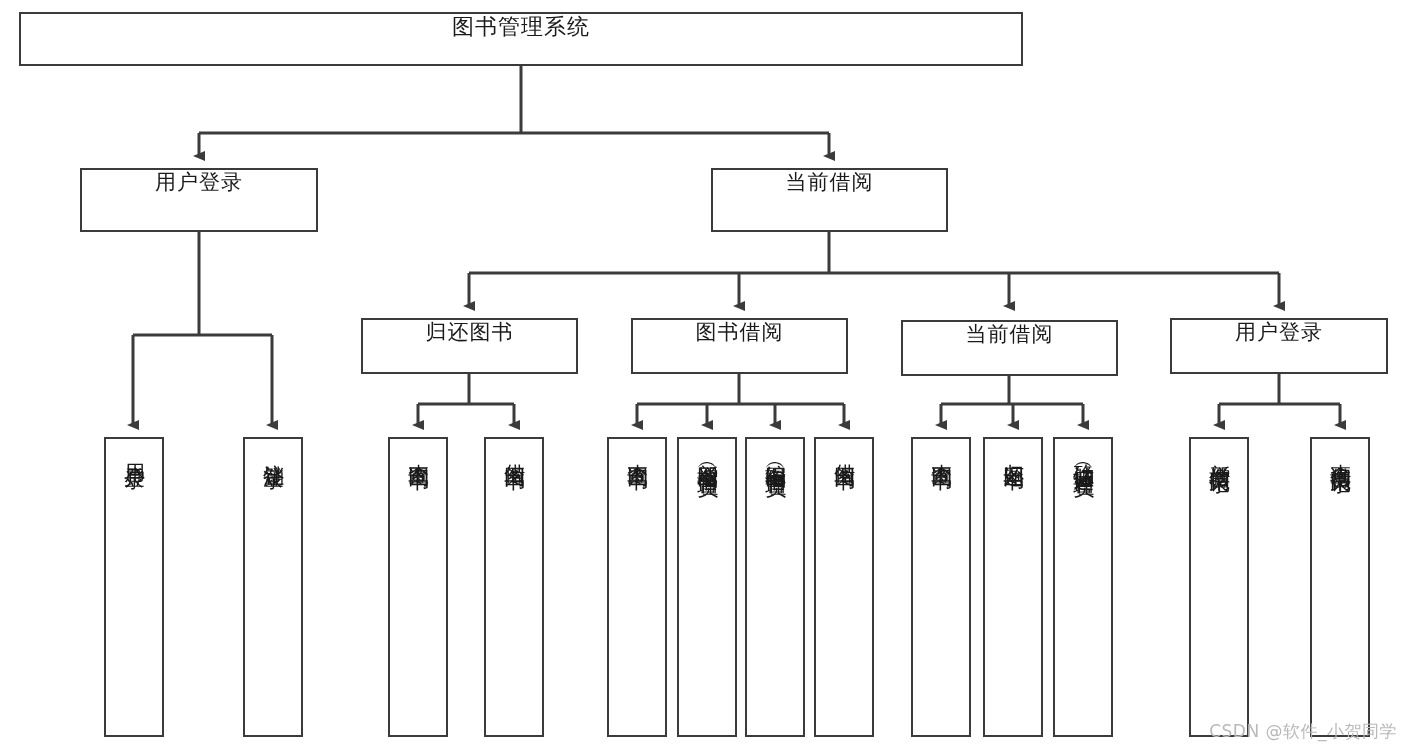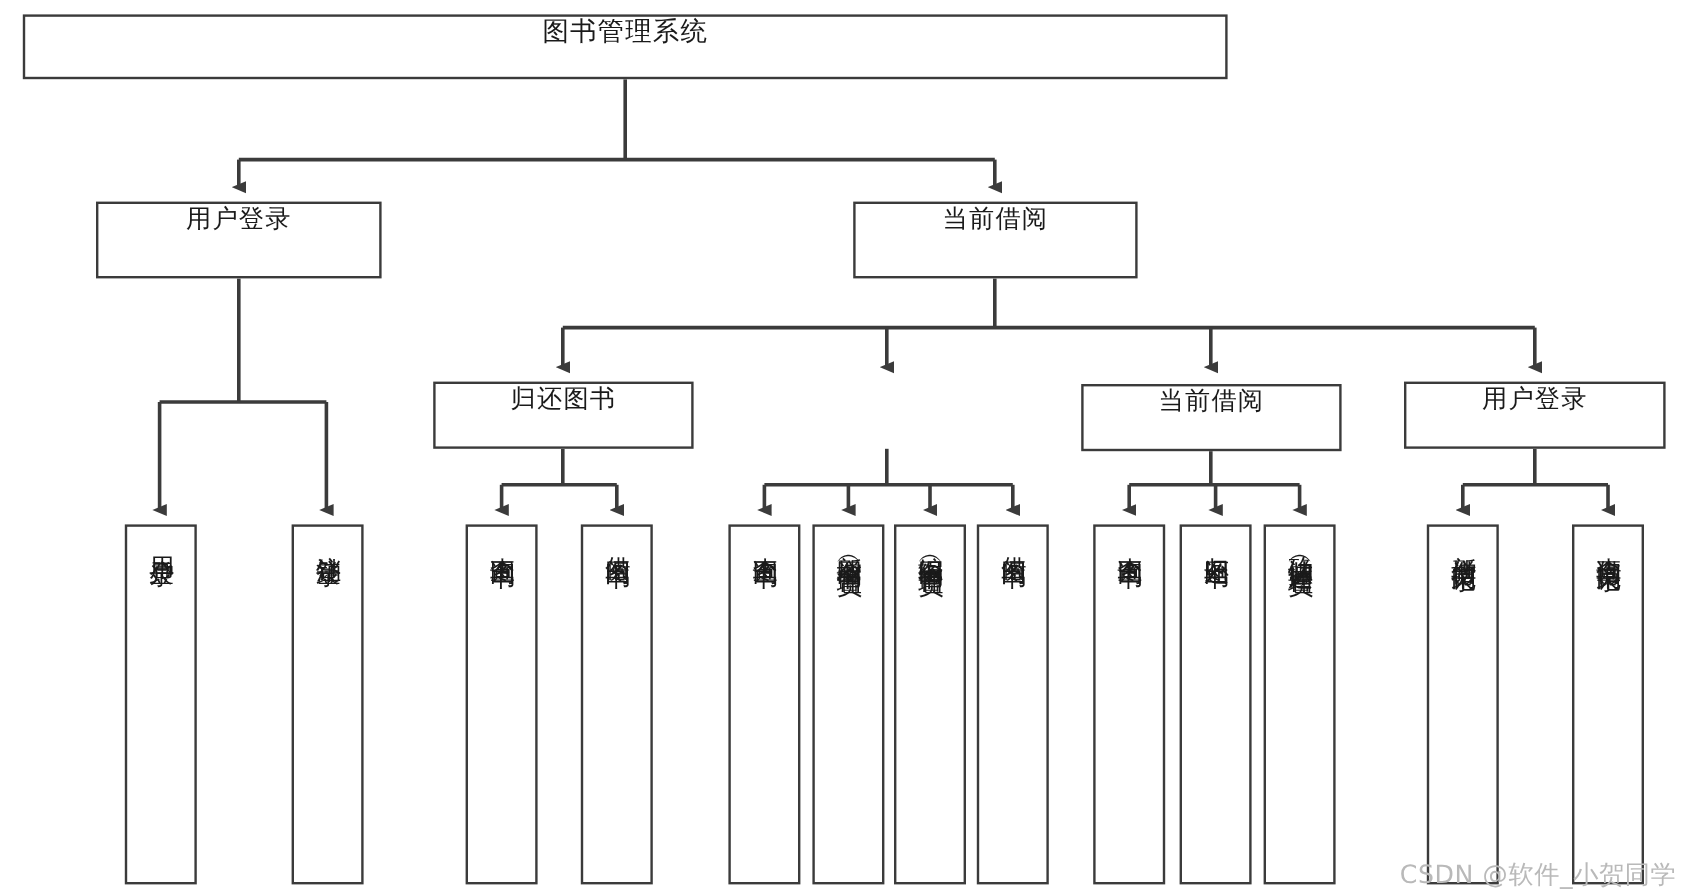--- a/index.html
+++ b/index.html
@@ -57,21 +57,21 @@
     font-size: 21px;
     line-height: 1.22;
     letter-spacing: 2px;
     white-space: nowrap;
     color: #1a1a1a;
   }
   .watermark {
     position: absolute;
     right: 8px;
     bottom: 4px;
-    font-size: 21px;
+    font-size: 17px;
     color: #b9b9b9;
     letter-spacing: 0.5px;
     z-index: 5;
     white-space: nowrap;
   }
 </style>
 </head>
 <body>
 
 <div id="canvas">
@@ -133,20 +133,23 @@
   <div class="node h" style="left: 80px; top: 168px; width: 238px; height: 64px;">
     <span>用户登录</span>
   </div>
   <div class="node h" style="left: 711px; top: 168px; width: 237px; height: 64px;">
     <span>当前借阅</span>
   </div>
 
   <div class="node h" style="left: 361px; top: 318px; width: 217px; height: 56px;">
     <span>归还图书</span>
   </div>
+  <div class="node h" style="left: 631px; top: 318px; width: 217px; height: 56px;">
+    <span>图书借阅</span>
+  </div>
   <div class="node h" style="left: 901px; top: 320px; width: 217px; height: 56px;">
     <span>当前借阅</span>
   </div>
   <div class="node h" style="left: 1170px; top: 318px; width: 218px; height: 56px;">
     <span>用户登录</span>
   </div>
 
   <div class="node v" style="left: 104px; top: 437px; width: 60px; height: 300px;">
     <span class="vlabel">用户登录</span>
   </div>

